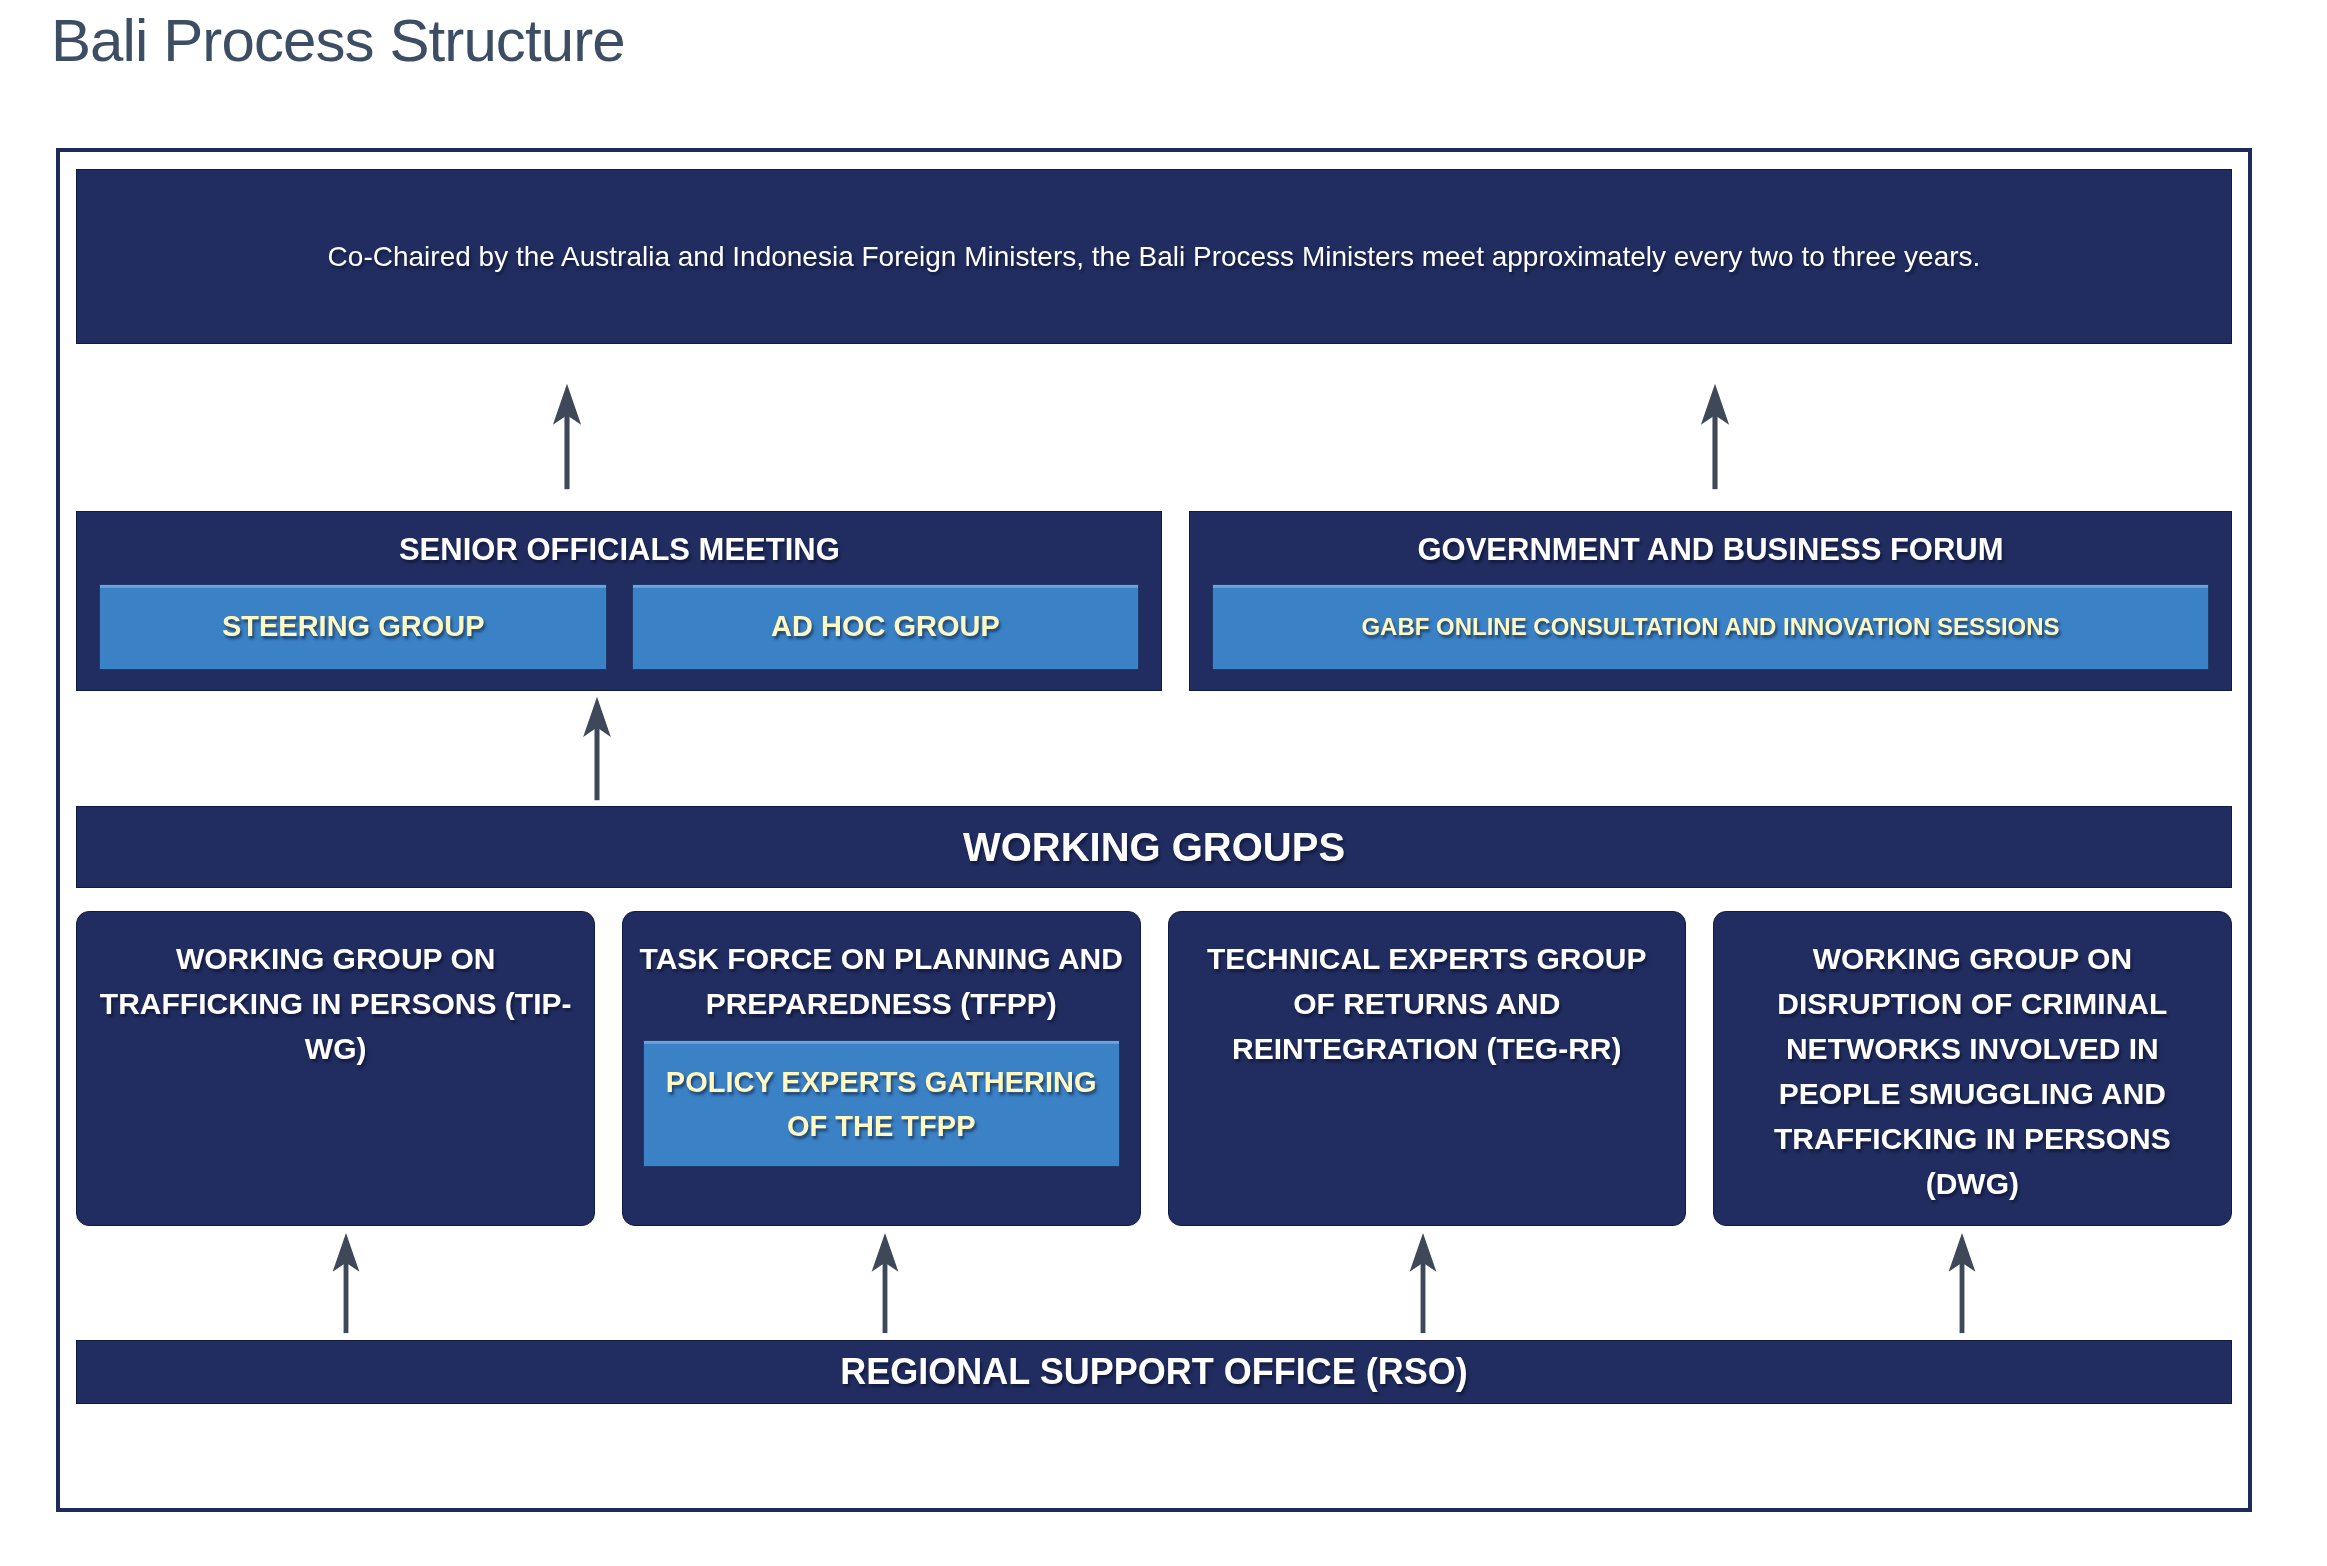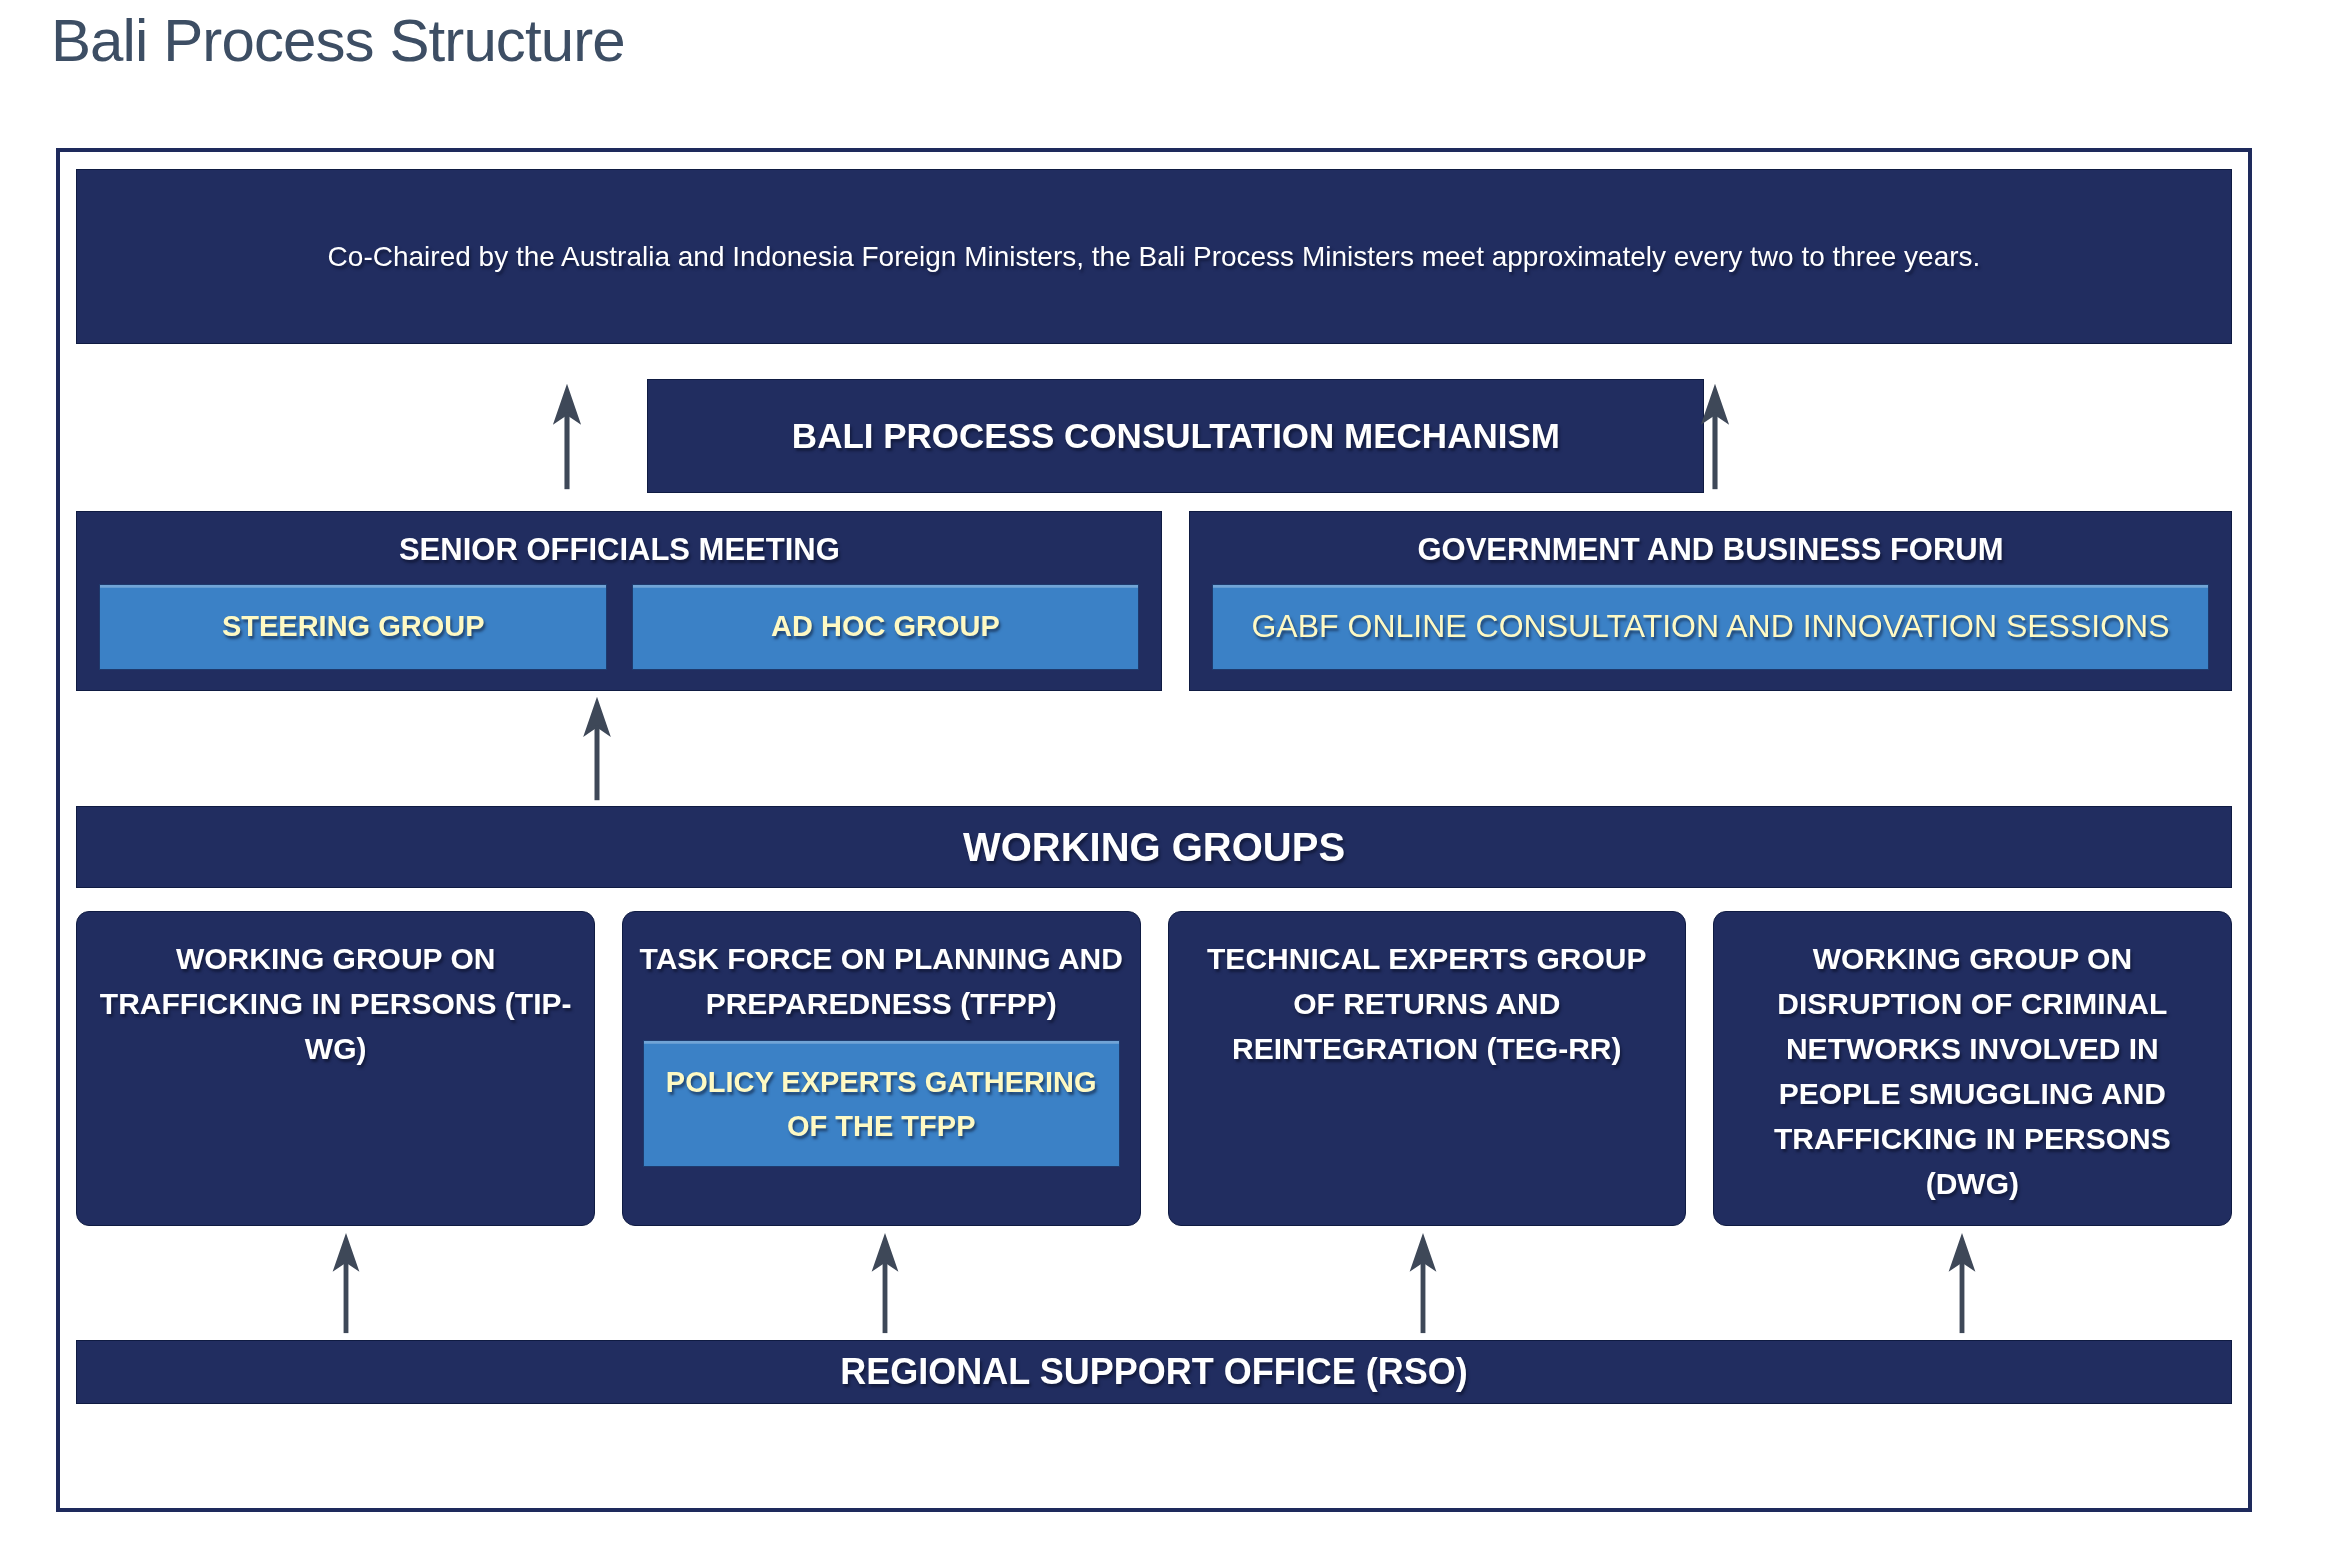--- a/index.html
+++ b/index.html
@@ -37,21 +37,21 @@
 
   
   .mid-row{margin-top:18px;display:flex;gap:27px;}
   .som{width:1086px;height:180px;}
   .gabf{flex:1;height:180px;}
   .panel-title{text-align:center;font-size:31px;font-weight:700;margin-top:20px;}
   .som-subs{display:flex;gap:24.5px;margin:15.5px 22px 0;}
   .sub-box{height:86px;flex:1;display:flex;align-items:center;justify-content:center;
            font-size:29px;font-weight:700;text-align:center;}
   .gabf-sub{margin:15.5px 22px 0;height:86px;display:flex;align-items:center;
-            justify-content:center;font-size:32px;font-weight:400;text-align:left;}
+            justify-content:center;font-size:24px;font-weight:700;text-align:left;}
 
   
   .arrow-row1{position:relative;height:115px;}
   .arrow-mid{position:absolute;left:501px;top:3.6px;}
 
   
   .wg-bar{height:82px;display:flex;align-items:center;justify-content:center;
           font-size:40px;font-weight:700;}
 
   
@@ -84,21 +84,20 @@
 
     <div class="navybox ministerial">
       <div class="m-sub tshadow">Co-Chaired by the Australia and Indonesia Foreign Ministers, the Bali Process Ministers meet approximately every two to three years.</div>
     </div>
 
     <div class="consult-row">
       <svg class="arrow arrow-left" width="40" height="109" viewBox="0 0 44 120">
         <polygon points="22,2 37.5,47 22,36.5 6.5,47"></polygon>
         <rect x="19.2" y="34" width="5.6" height="84"></rect>
       </svg>
-      <div class="navybox consult-box tshadow">BALI PROCESS CONSULTATION MECHANISM</div>
       <svg class="arrow arrow-right" width="40" height="109" viewBox="0 0 44 120">
         <polygon points="22,2 37.5,47 22,36.5 6.5,47"></polygon>
         <rect x="19.2" y="34" width="5.6" height="84"></rect>
       </svg>
     </div>
 
     <div class="mid-row">
       <div class="navybox som">
         <div class="panel-title tshadow">SENIOR OFFICIALS MEETING</div>
         <div class="som-subs">

